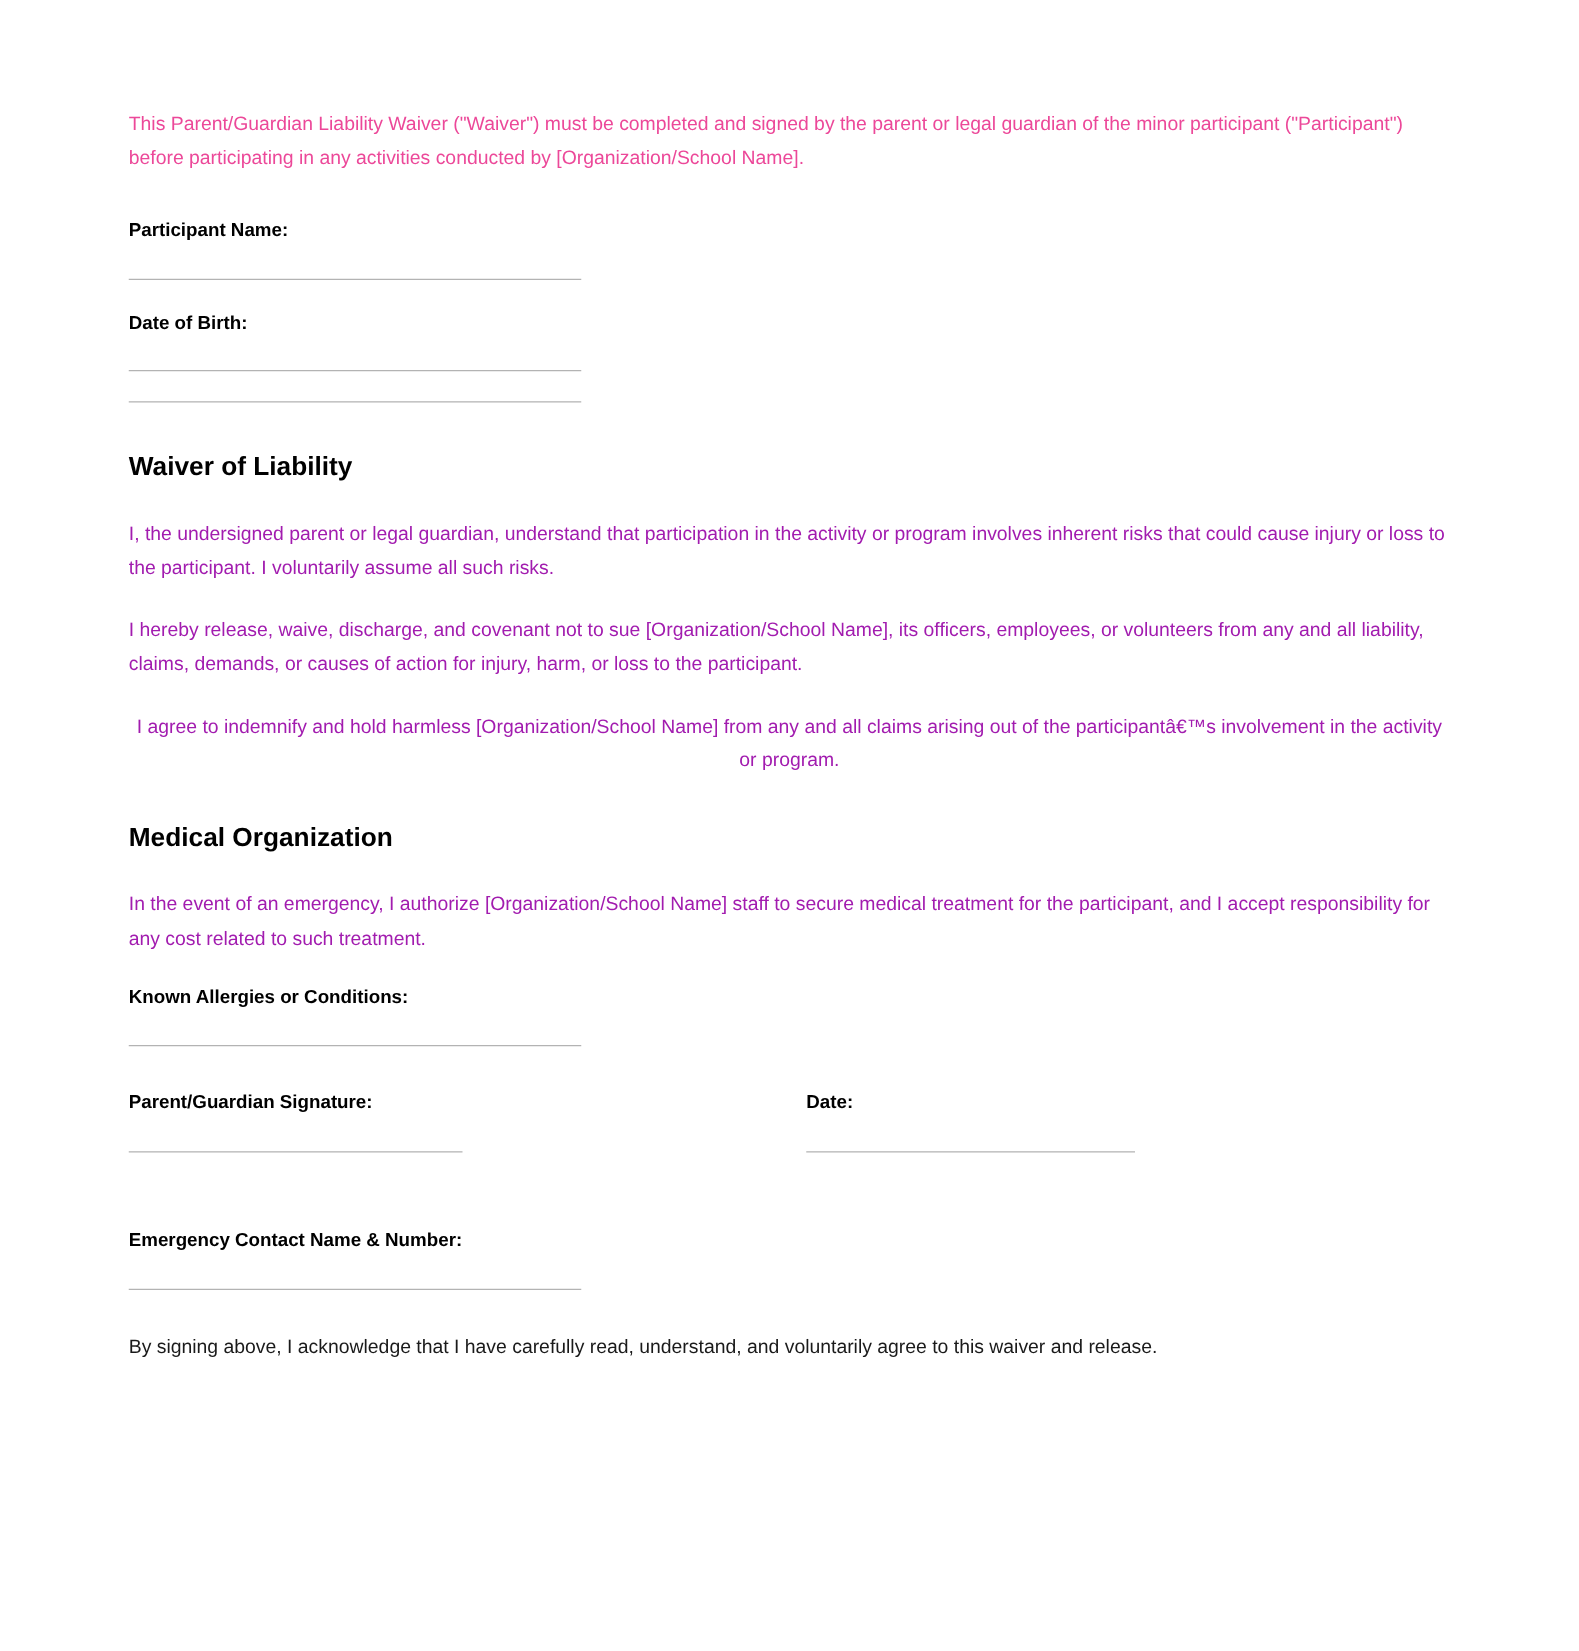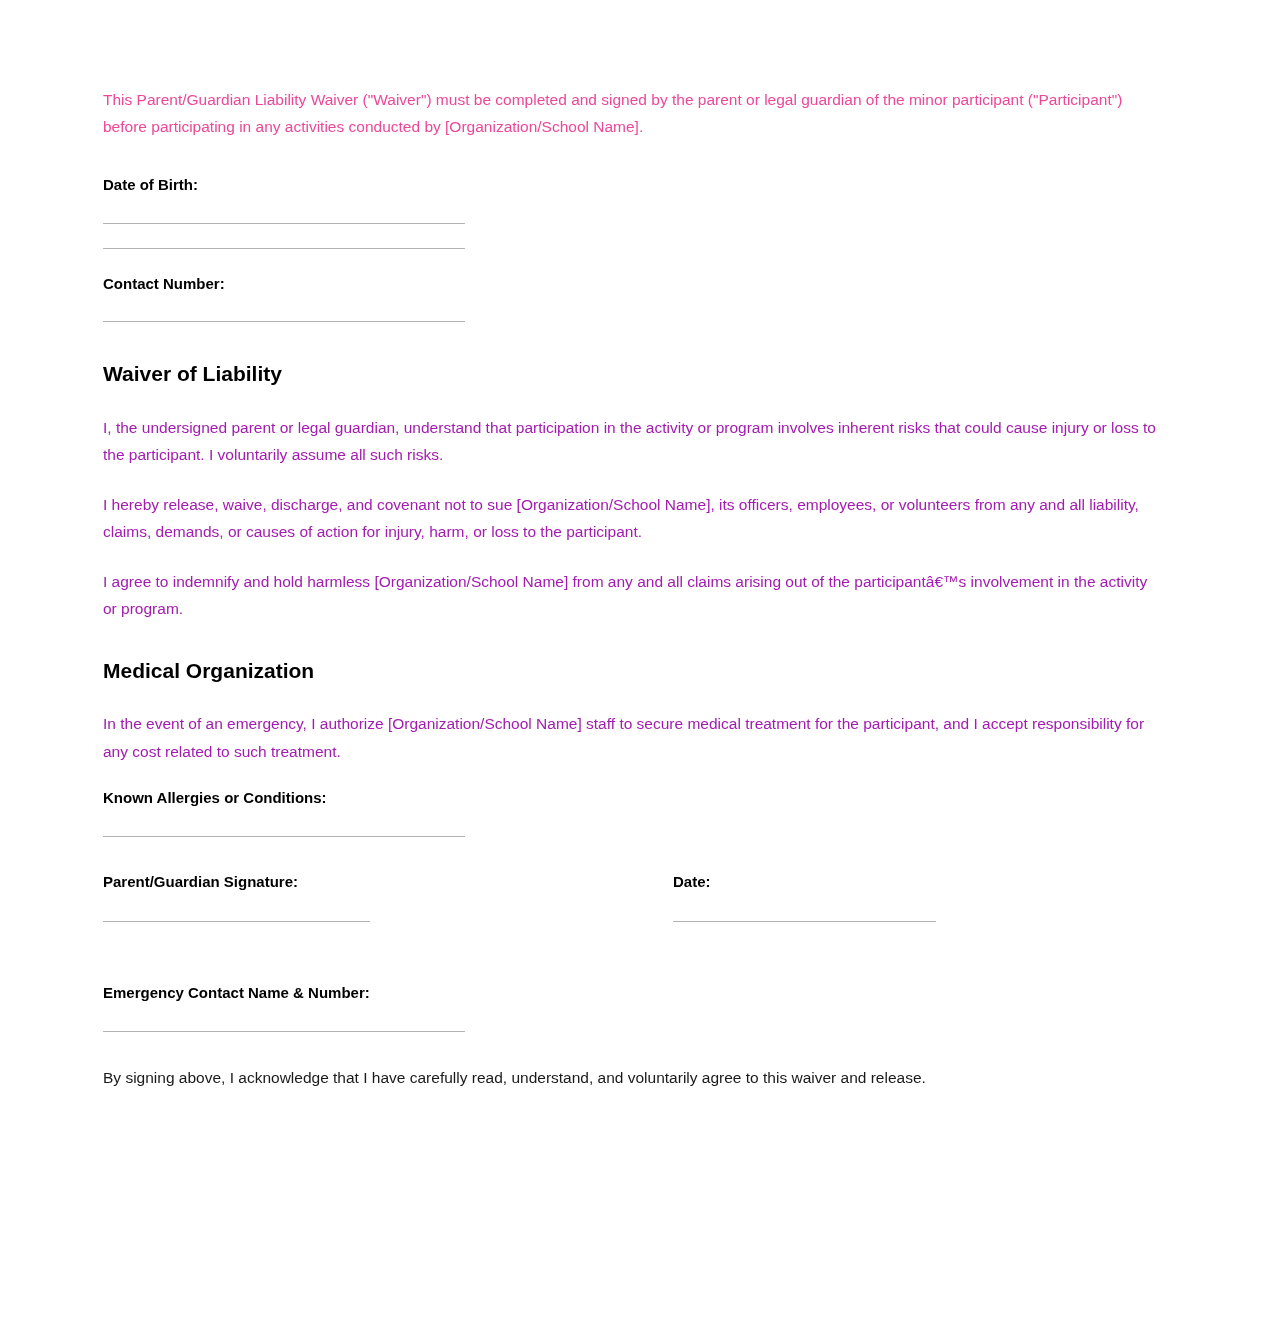--- a/index.html
+++ b/index.html
@@ -65,25 +65,25 @@
   }
   .body-para {
     font-size: 15.5px;
     line-height: 1.78;
     color: #a21caf;
     margin: 0 0 22px 0;
     max-width: 1058px;
   }
   .body-para.last {
     margin-bottom: 0;
+    text-align: center;
   }
   .sig-row {
     display: flex;
     margin: 34px 0 0 0;
-    gap: 28px;
   }
   .sig-col-left {
     width: 542px;
     flex: 0 0 542px;
   }
   .sig-col-right {
     flex: 1 1 auto;
   }
   .sig-label {
     font-size: 15px;
@@ -113,34 +113,34 @@
   }
 </style>
 </head>
 <body>
 
 <div class="page">
 
 
   <p class="intro">This Parent/Guardian Liability Waiver ("Waiver") must be completed and signed by the parent or legal guardian of the minor participant ("Participant") before participating in any activities conducted by [Organization/School Name].</p>
 
+  <div class="field-block">
+    <span class="field-label">Participant Name:</span>
+    <div class="field-line"></div>
+  </div>
 
   <div class="field-block">
     <span class="field-label">Date of Birth:</span>
     <div class="field-line"></div>
   </div>
 
   <div class="field-block">
     <div class="field-line"></div>
   </div>
 
-  <div class="field-block">
-    <span class="field-label">Contact Number:</span>
-    <div class="field-line"></div>
-  </div>
 
   <h2 class="section-heading">Waiver of Liability</h2>
 
   <p class="body-para">I, the undersigned parent or legal guardian, understand that participation in the activity or program involves inherent risks that could cause injury or loss to the participant. I voluntarily assume all such risks.</p>
 
   <p class="body-para">I hereby release, waive, discharge, and covenant not to sue [Organization/School Name], its officers, employees, or volunteers from any and all liability, claims, demands, or causes of action for injury, harm, or loss to the participant.</p>
 
   <p class="body-para last">I agree to indemnify and hold harmless [Organization/School Name] from any and all claims arising out of the participantâ€™s involvement in the activity or program.</p>
 
   <h2 class="section-heading tight-top">Medical Organization</h2>

